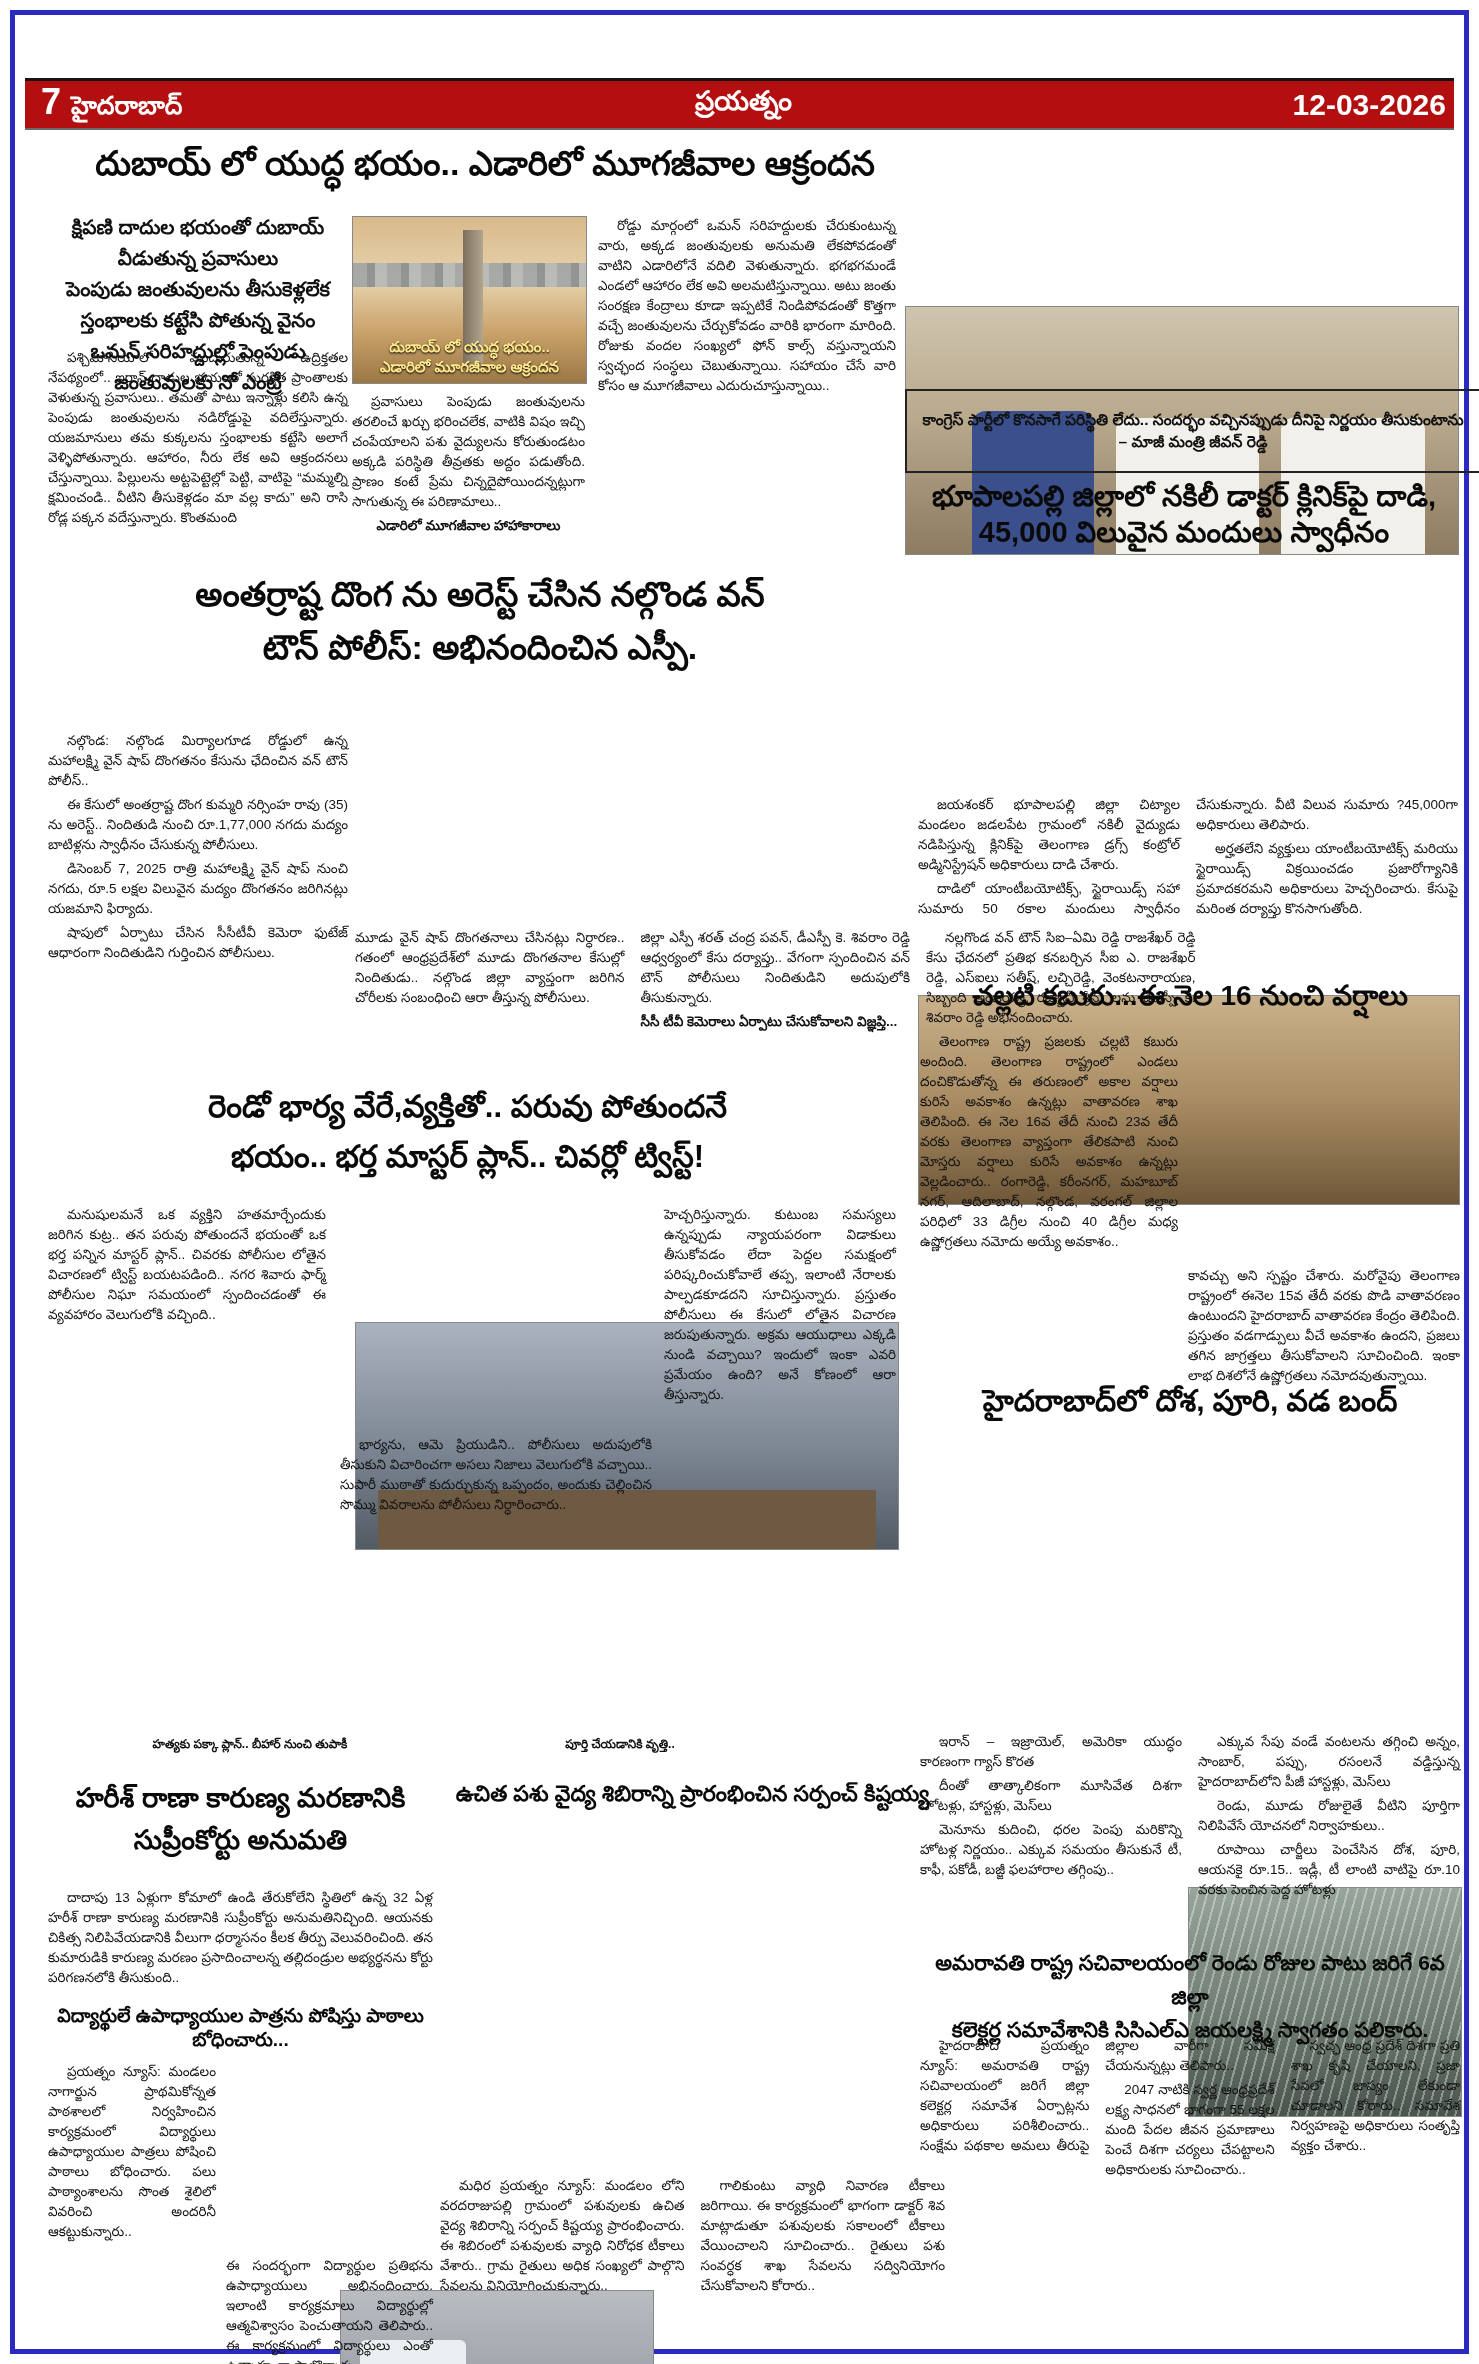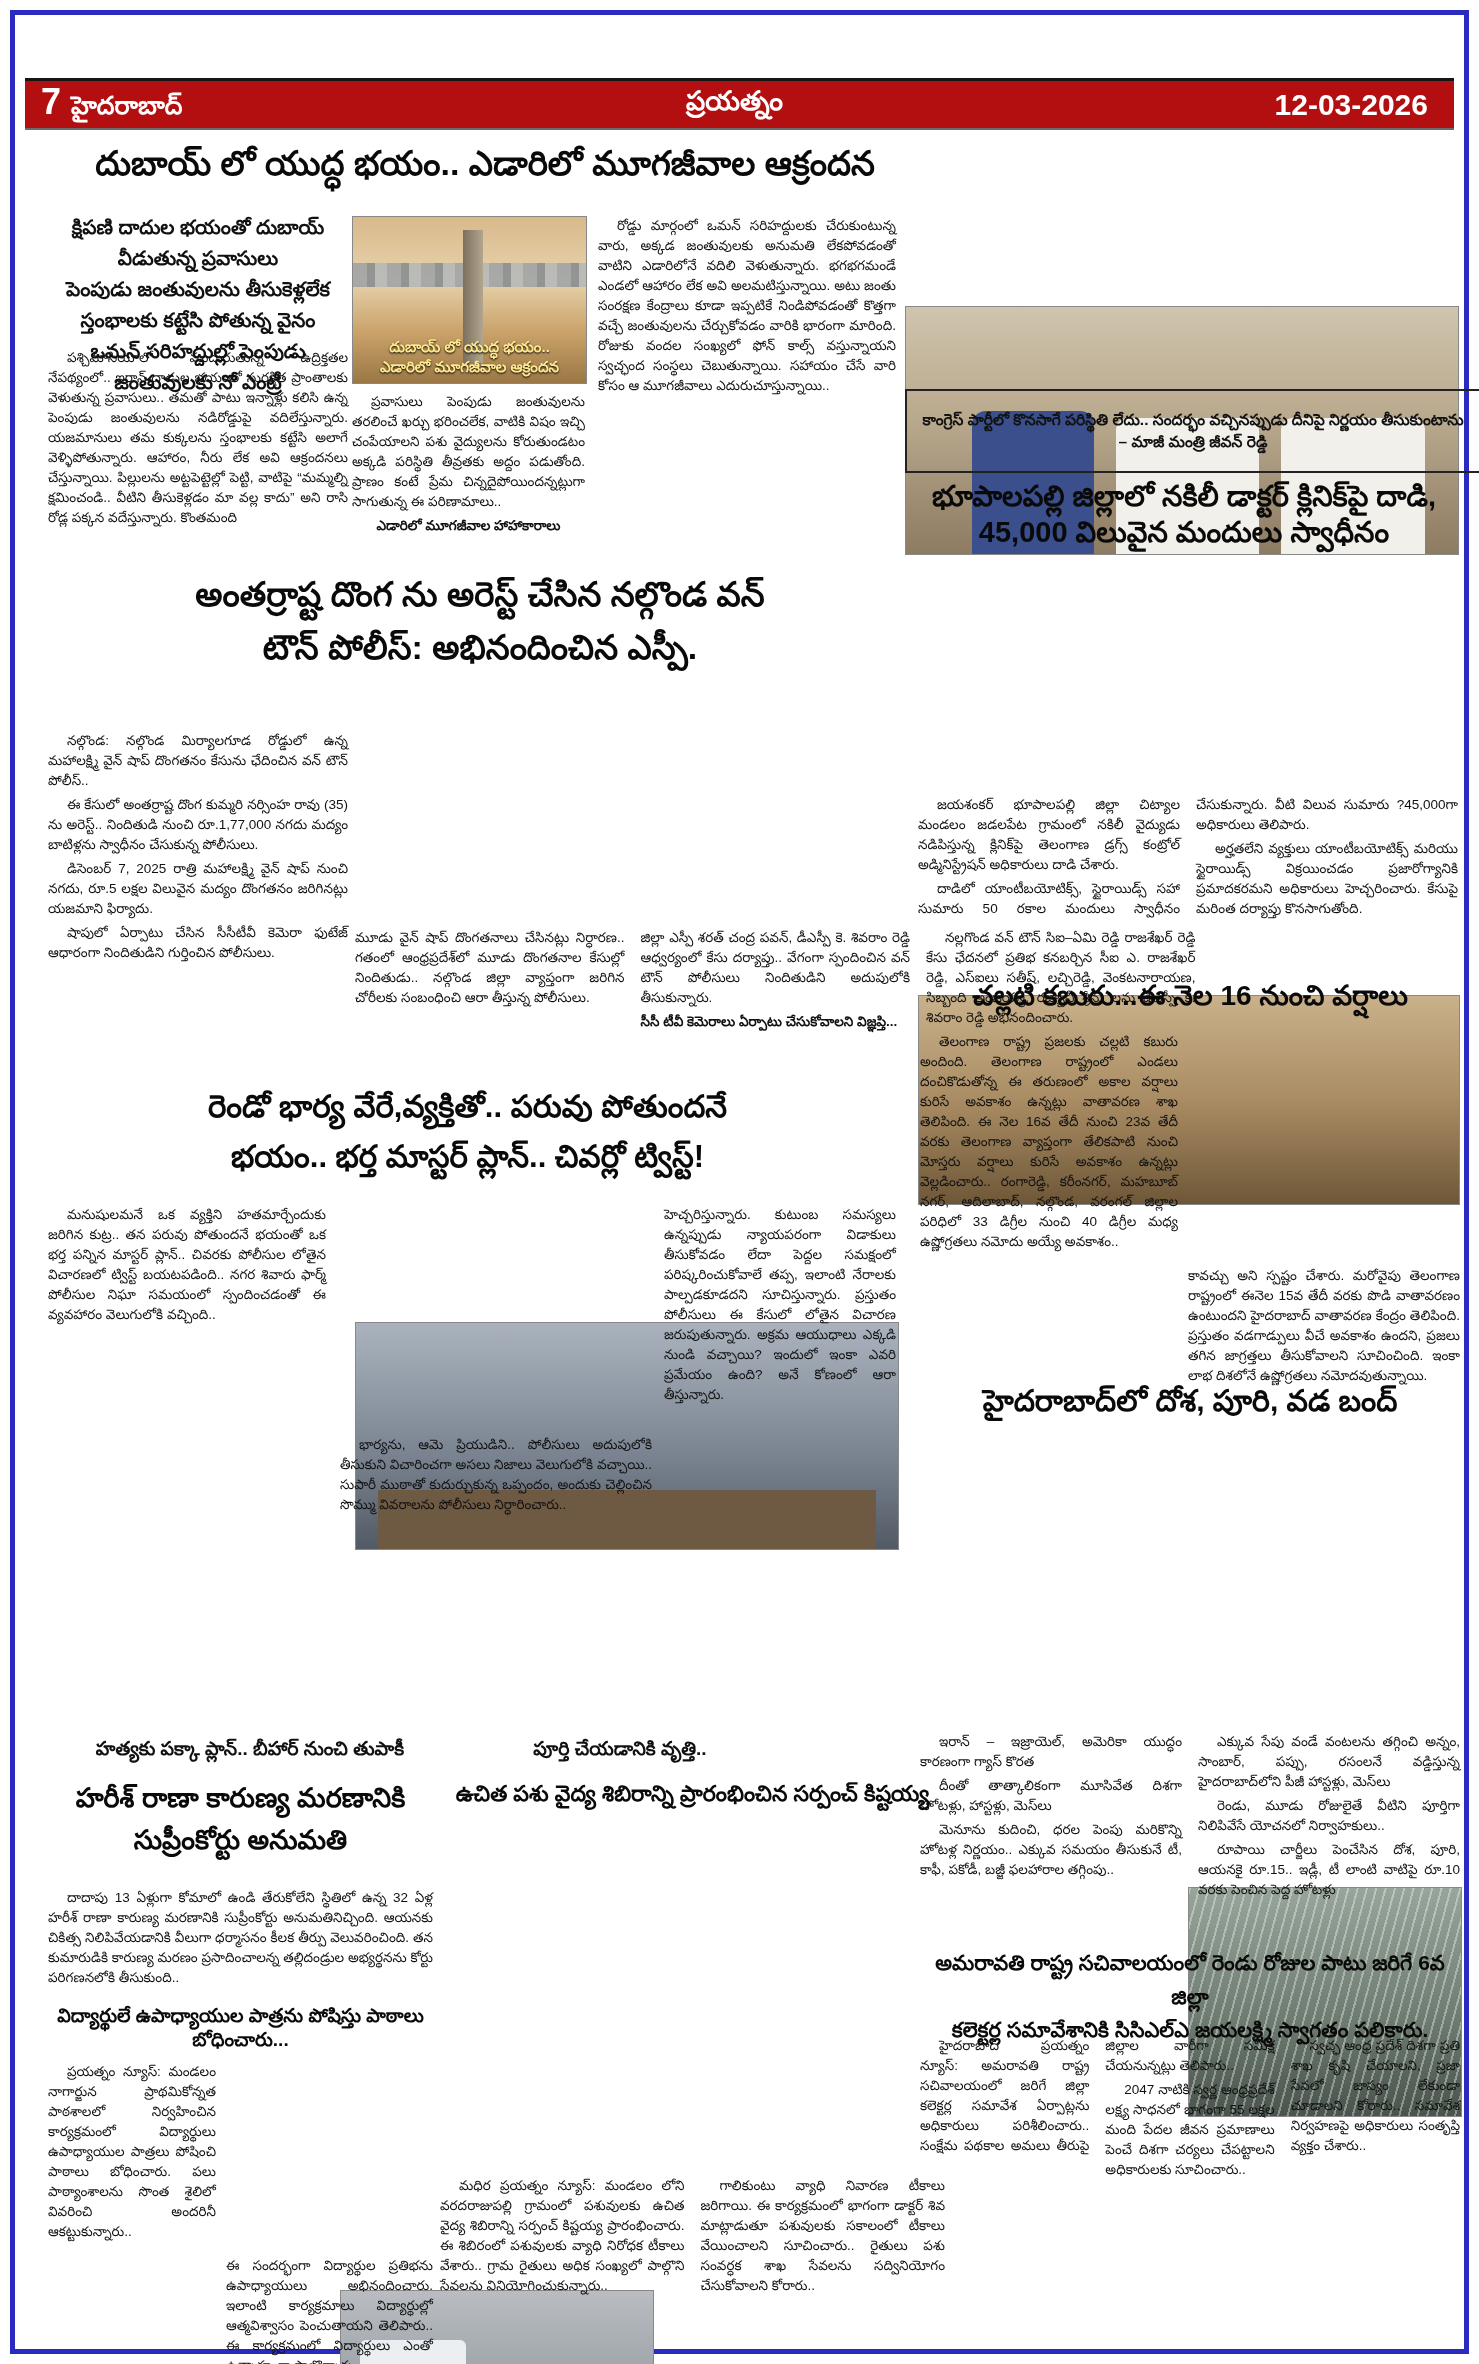--- a/index.html
+++ b/index.html
@@ -6,29 +6,29 @@
   .page{position:relative;width:1479px;height:2364px;background:#fff;
         font-family:"Liberation Sans","DejaVu Sans",sans-serif;color:#111;overflow:hidden;}
   .frame{position:absolute;inset:10px;border:5px solid #2a2ac0;pointer-events:none;}
   .abs{position:absolute;}
   .masthead{background:#b30f11;border-top:3px solid #151515;border-bottom:2px solid #6b6b6b;
             color:#fff;display:flex;align-items:center;}
   .m-left{display:flex;align-items:baseline;gap:10px;padding-left:16px;flex:1;}
   .m-num{font-size:36px;font-weight:bold;line-height:1;}
   .m-city{font-size:25px;font-weight:bold;}
   .m-title{flex:1;text-align:center;font-size:27px;font-weight:bold;}
-  .m-date{flex:1;text-align:right;padding-right:26px;font-size:30px;font-weight:bold;}
+  .m-date{flex:1;text-align:right;padding-right:8px;font-size:30px;font-weight:bold;}
   .hl{font-weight:bold;text-align:center;color:#0a0a0a;line-height:1.25;}
   .deck{font-weight:bold;text-align:center;font-size:20px;line-height:1.55;}
   .bodytxt{font-size:13.5px;line-height:1.48;text-align:justify;}
   .bodytxt p{margin:0 0 4px 0;text-indent:1.4em;}
   .bodytxt p.noind{text-indent:0;}
   .cols2{column-count:2;column-gap:16px;}
   .cols3{column-count:3;column-gap:16px;}
-  .boldline{font-weight:bold;font-size:19px;text-align:center;line-height:1.35;}
+  .boldline{font-weight:bold;font-size:12px;text-align:center;line-height:1.35;}
   .photo{position:relative;overflow:hidden;border:1px solid #888;}
   .ph-cap{position:absolute;left:0;right:0;bottom:6px;text-align:center;color:#ffe98a;
           font-weight:bold;font-size:15px;line-height:1.35;text-shadow:0 1px 2px #000;}
   .capbox{border:2px solid #222;font-weight:bold;text-align:center;font-size:15.5px;
           line-height:1.45;display:flex;align-items:center;justify-content:center;padding:4px 10px;}
   
   .g-dubai{background:linear-gradient(180deg,#d8b98a 0%,#e7d3ac 38%,#c9a169 70%,#9a7745 100%);}
   .g-dubai .skyline{position:absolute;top:28%;left:0;right:0;height:14%;
       background:repeating-linear-gradient(90deg,#8d98a6 0 14px,#6f7b8a 14px 22px,#a8b2bd 22px 34px);opacity:.7;}
   .g-dubai .pillar{position:absolute;top:8%;left:47%;width:9%;height:80%;background:linear-gradient(90deg,#7c6f5d,#b3a68f);}

